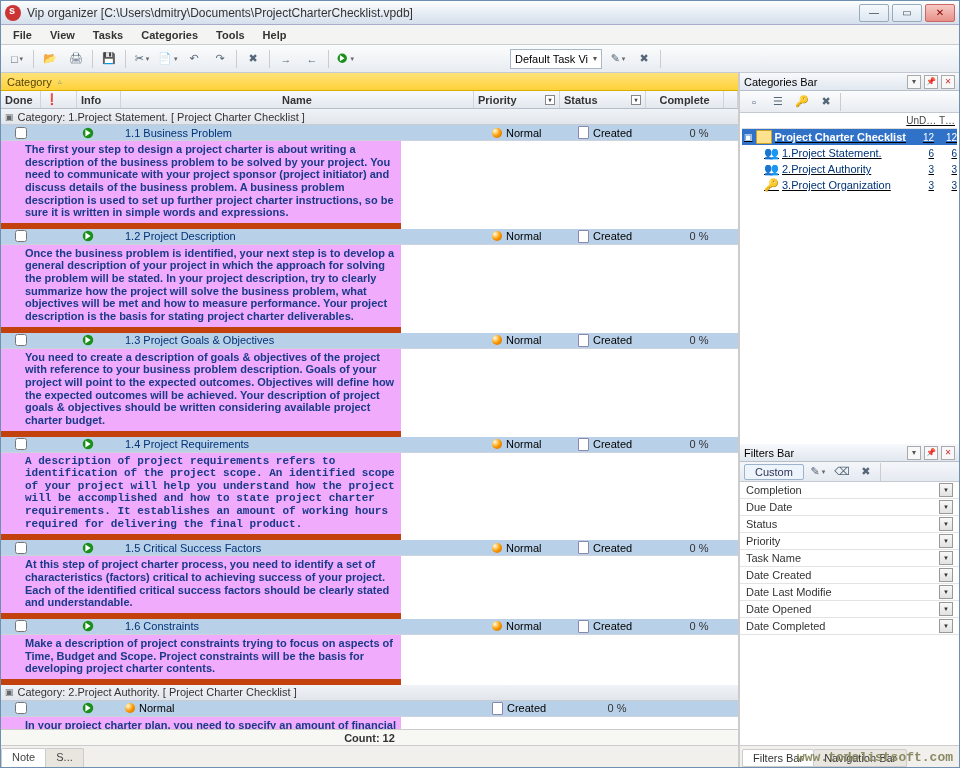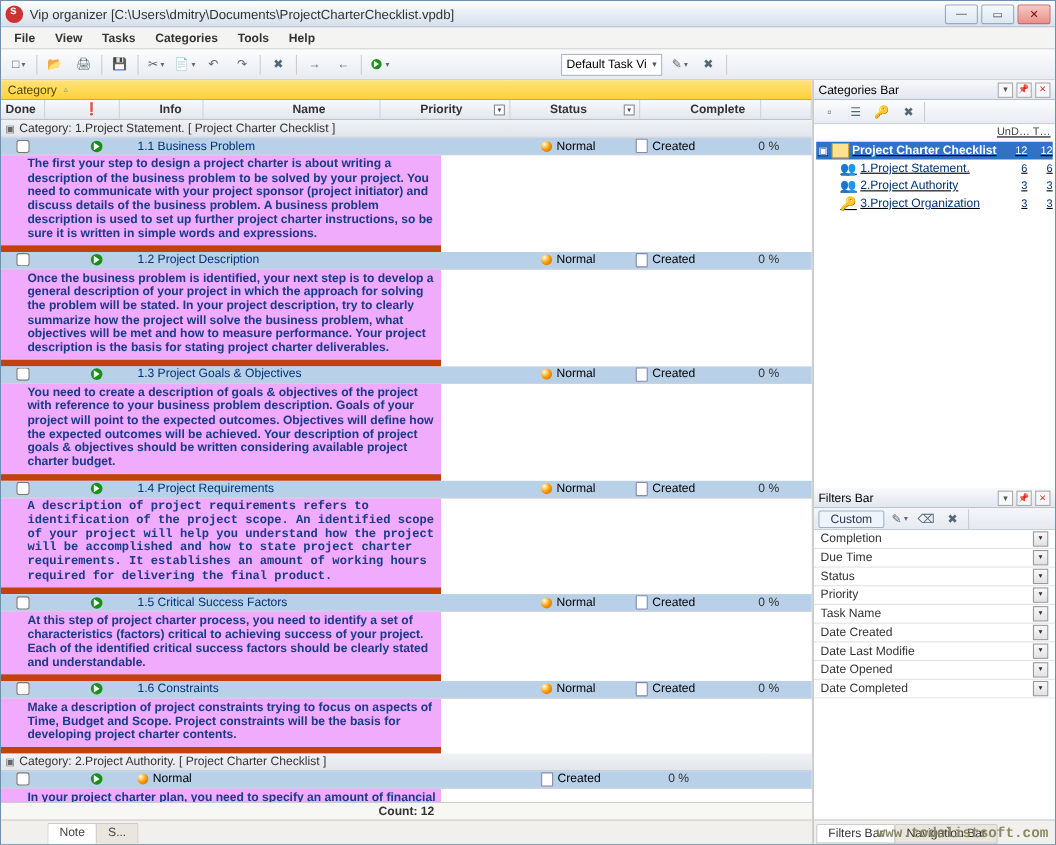--- a/index.html
+++ b/index.html
@@ -21,21 +21,21 @@
   .combo{height:20px;border:1px solid #a9b7c9;background:#fff;display:flex;align-items:center;padding:0 4px;font-size:11px;min-width:92px;}
   .combo::after{content:"▾";font-size:8px;color:#555;margin-left:auto;}
 
   .body{flex:1;display:flex;min-height:0;}
   .left{flex:1;display:flex;flex-direction:column;min-width:0;border-right:1px solid #ccc;position:relative;}
   .right{width:220px;display:flex;flex-direction:column;background:#f5f5f3;border-left:1px solid #ccc;}
 
   .catband{height:18px;background:linear-gradient(#ffe27a,#ffd23a);border-bottom:1px solid #d7ae00;padding:1px 6px;font-weight:normal;color:#554400;display:flex;align-items:center;}
   .catband::after{content:"▵";font-size:8px;margin-left:6px;color:#8a6;}
 
-  .gridhdr{height:18px;background:linear-gradient(#f7f9fc,#e3e8ef);border-bottom:1px solid #b8bec7;display:grid;grid-template-columns:40px 36px 44px 1fr 86px 86px 78px 14px;align-items:center;font-size:11px;color:#333;font-weight:bold;gap:32px;}
+  .gridhdr{height:18px;background:linear-gradient(#f7f9fc,#e3e8ef);border-bottom:1px solid #b8bec7;display:grid;grid-template-columns:40px 36px 44px 1fr 86px 86px 78px 14px;align-items:center;font-size:11px;color:#333;font-weight:bold;}
   .gridhdr>div{padding:0 4px;border-right:1px solid #d0d4db;white-space:nowrap;height:100%;display:flex;align-items:center;}
   .fdown{width:10px;height:10px;border:1px solid #888;background:#fff;margin-left:auto;display:flex;align-items:center;justify-content:center;font-size:6px;color:#445;}
 
   .gridbody{flex:1;overflow-y:auto;}
   .grouprow{height:16px;background:linear-gradient(#eff2f6,#e2e6ec);border-bottom:1px solid #c7ccd4;display:flex;align-items:center;padding-left:4px;color:#333;}
   .grouprow .gtoggle{font-size:9px;color:#666;margin-right:4px;}
   .row{height:16px;display:grid;grid-template-columns:40px 36px 44px 1fr 86px 86px 78px;align-items:center;border-bottom:1px solid #cdd3dc;background:#b8d0e8;}
   .row>div{padding:0 4px;white-space:nowrap;overflow:hidden;display:flex;align-items:center;height:100%;}
   .row .ck{display:flex;justify-content:center;}
   .row .ck input{width:12px;height:12px;}
@@ -66,21 +66,21 @@
   .tnode.sub .lbl{color:#003377;}
 
   .filters{display:flex;flex-direction:column;}
   .ftb{height:20px;background:linear-gradient(#f4f6fa,#e5eaf1);border-bottom:1px solid #c5c9d1;display:flex;align-items:center;padding:0 4px;gap:4px;}
   .ftb .btn{border:1px solid #9cb2cd;background:#edf4fc;padding:1px 10px;border-radius:2px;color:#335;}
   .flist{background:#fff;}
   .frow{height:17px;border-bottom:1px solid #e3e3e3;display:flex;align-items:center;padding:0 6px;}
   .frow .flbl{flex:1;color:#333;}
   .frow .fdd{width:14px;height:14px;border:1px solid #999;background:linear-gradient(#f8f8f8,#e2e2e2);display:flex;align-items:center;justify-content:center;font-size:6px;color:#333;}
 
-  .bottom-tabs{height:22px;background:#f1f0ec;border-top:1px solid #ccc;display:flex;padding-left:42px;}
+  .bottom-tabs{height:22px;background:#f1f0ec;border-top:1px solid #ccc;display:flex;}
   .btab{padding:2px 10px;border:1px solid #ccc;border-bottom:none;background:#fff;margin-right:-1px;margin-top:2px;font-size:11px;color:#444;border-radius:2px 2px 0 0;}
   .btab.inactive{background:#e8e6df;}
 
   .navtabs{height:22px;background:#f1f0ec;border-top:1px solid #ccc;display:flex;align-items:flex-end;padding-left:2px;}
   .ntab{padding:2px 10px;border:1px solid #ccc;background:#fff;margin-right:-1px;font-size:11px;color:#333;border-radius:2px 2px 0 0;}
   .ntab.inactive{background:#e8e6df;}
   .watermark{position:absolute;right:6px;bottom:2px;color:#8a8a64;font:bold 13px "Courier New",monospace;}
   ::-webkit-scrollbar{width:14px;height:14px;}
   ::-webkit-scrollbar-thumb{background:#c6cedb;border:1px solid #9aa6b8;}
   ::-webkit-scrollbar-track{background:#eef1f6;}
@@ -357,21 +357,21 @@
           <div class="tb-btn">⌫</div>
           <div class="tb-btn">✖</div>
           <div class="tb-sep"></div>
         </div>
         <div class="flist" id="flist">
             <div class="frow">
               <span class="flbl">Completion</span>
               <span class="fdd">▼</span>
             </div>
             <div class="frow">
-              <span class="flbl">Due Time</span>
+              <span class="flbl">Due Date</span>
               <span class="fdd">▼</span>
             </div>
             <div class="frow">
               <span class="flbl">Status</span>
               <span class="fdd">▼</span>
             </div>
             <div class="frow">
               <span class="flbl">Priority</span>
               <span class="fdd">▼</span>
             </div>

